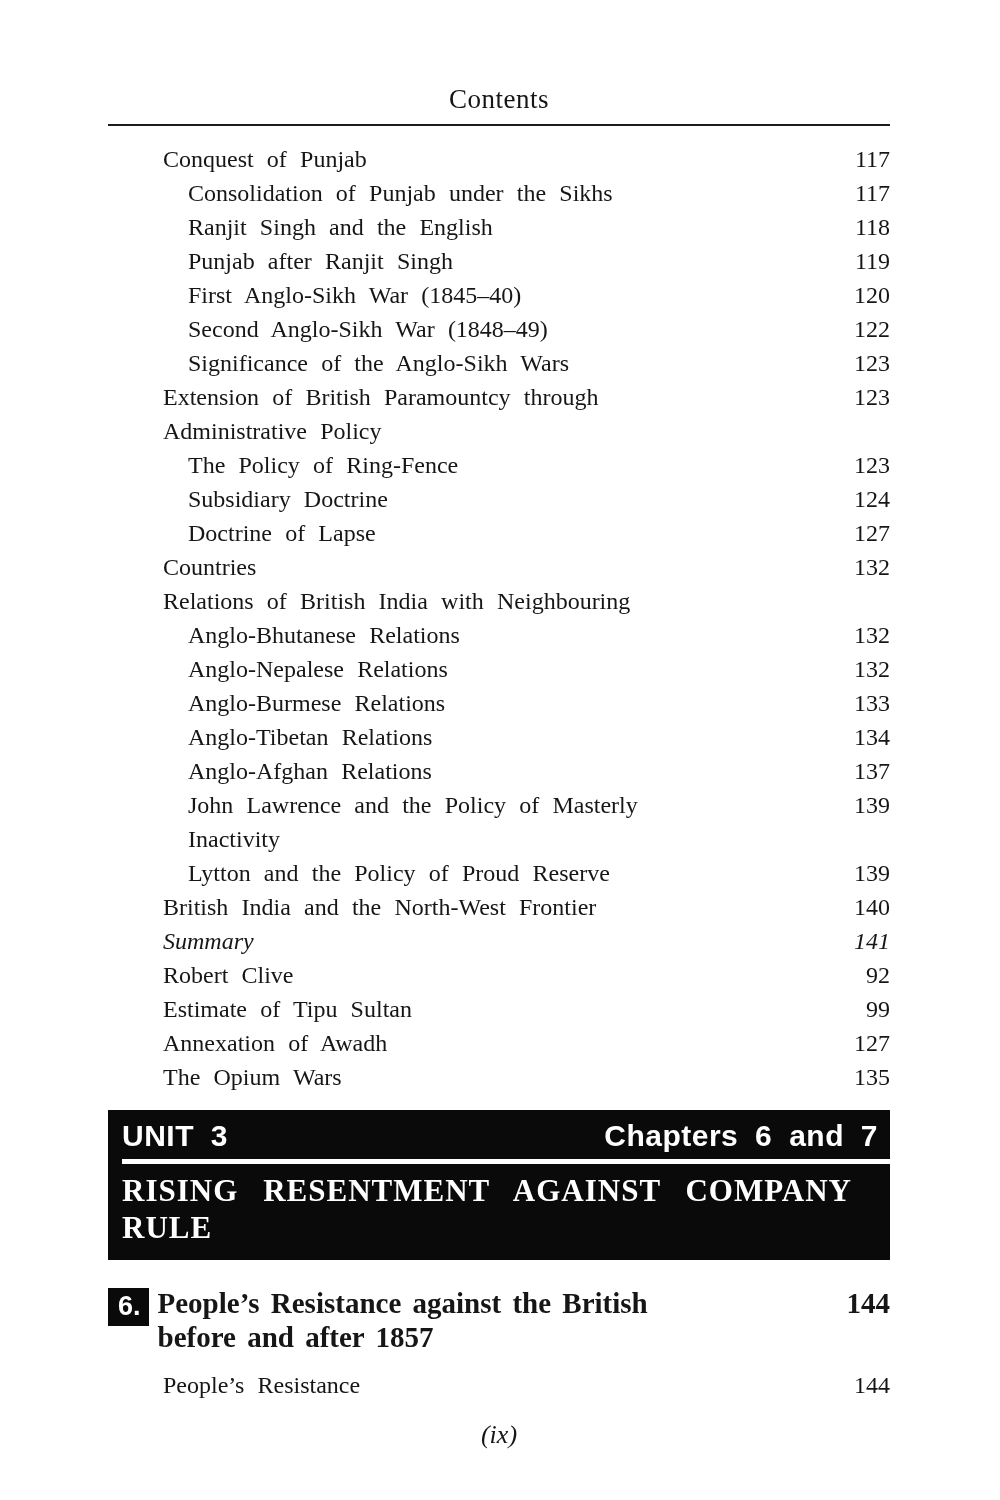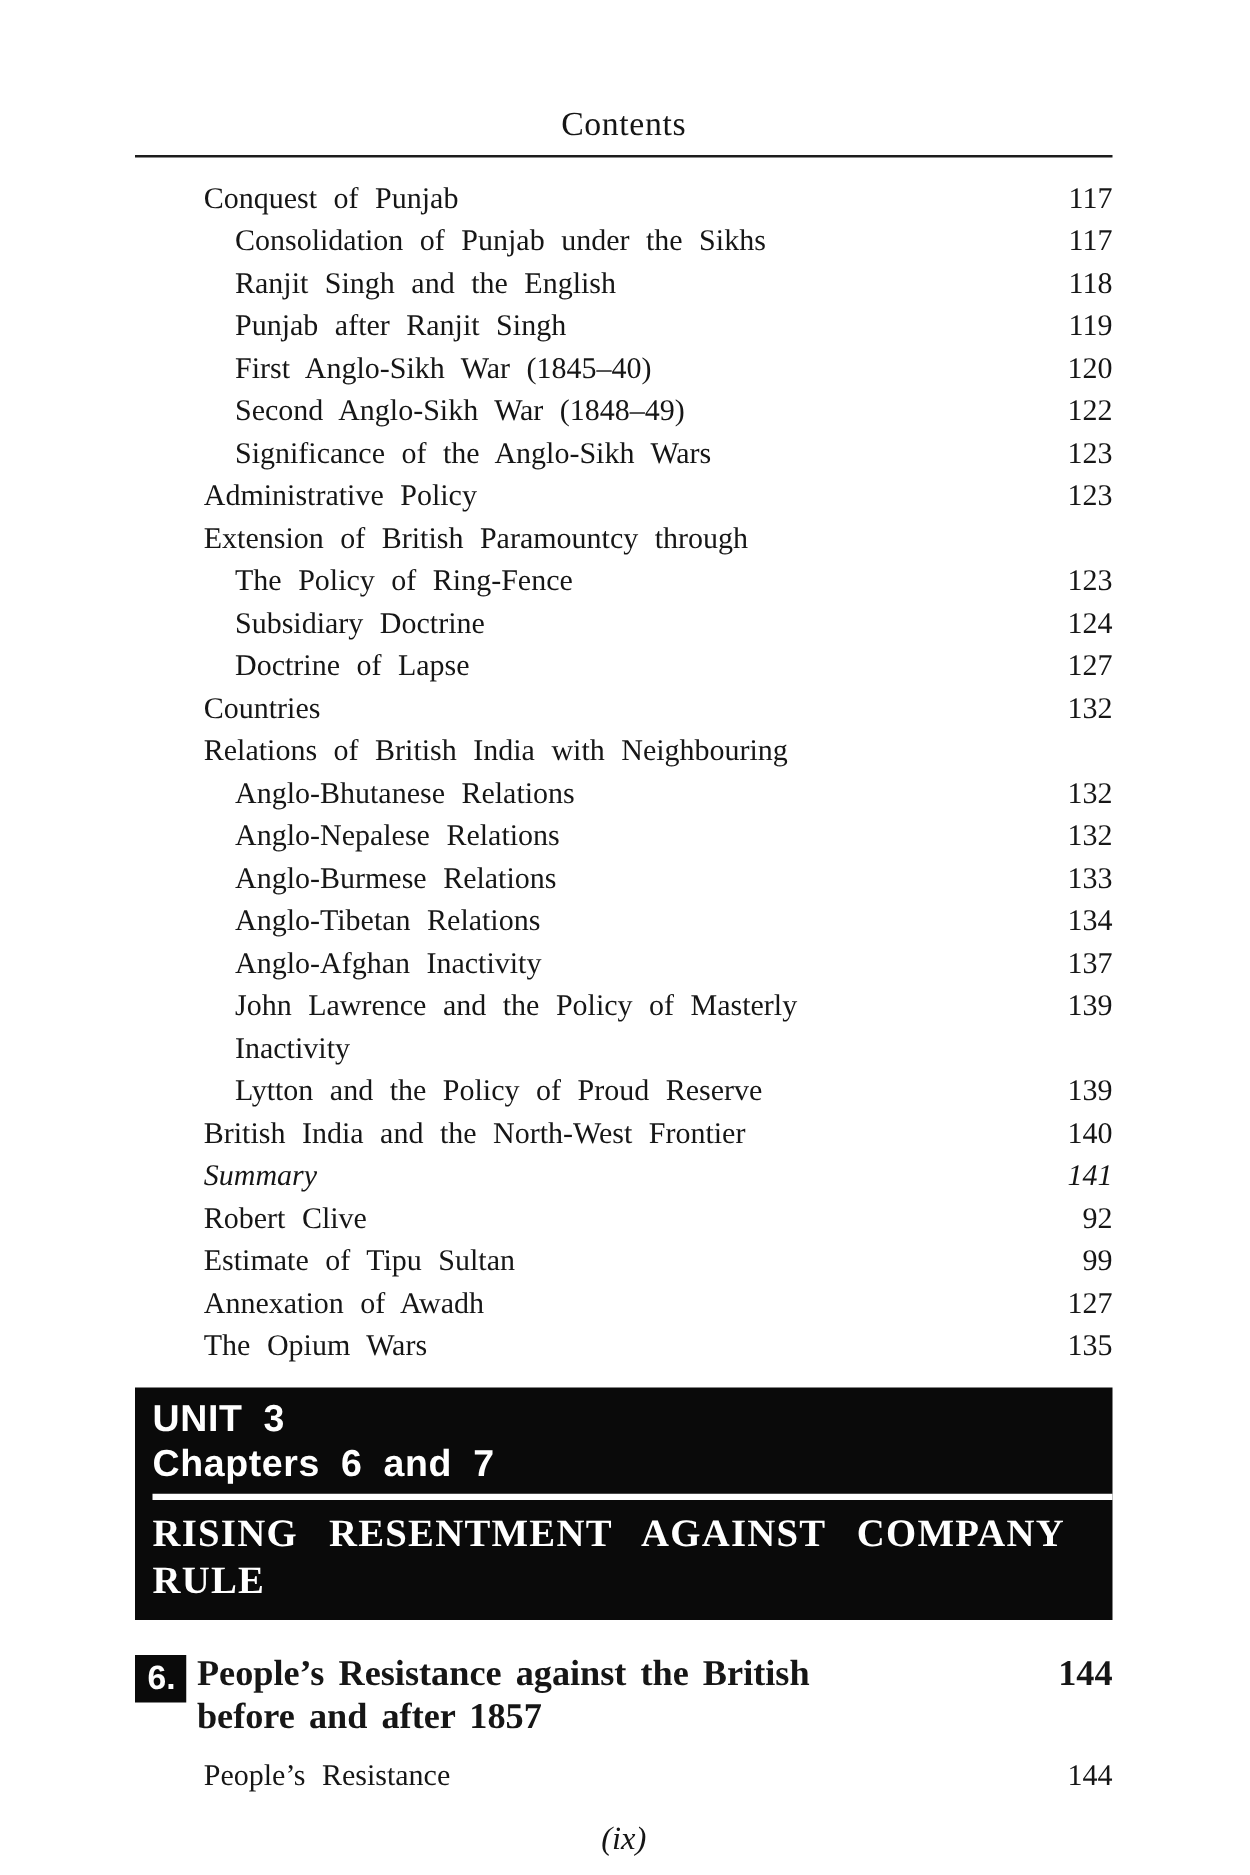--- a/index.html
+++ b/index.html
@@ -24,21 +24,21 @@
   .italic { font-style:italic; }
   .bold-italic { font-style:italic; font-weight:bold; }
 
   .banner {
     background:#0a0a0a; color:#ffffff; margin-top:16px;
     padding:8px 12px 14px 14px;
   }
   .banner-row1 {
     display:flex; justify-content:space-between;
     font-family:"Liberation Sans", sans-serif; font-weight:bold;
-    font-size:30px; line-height:36px; letter-spacing:0.5px; word-spacing:8px;flex-direction:column;
+    font-size:30px; line-height:36px; letter-spacing:0.5px; word-spacing:8px;
   }
   .banner-sep { border:none; border-top:5px solid #ffffff; margin:5px -12px 8px 0; }
   .banner-title {
     font-weight:bold; font-size:31px; line-height:37px;
     letter-spacing:1px; word-spacing:10px; max-width:730px; text-align:justify;
   }
 
   .chapter { display:flex; align-items:flex-start; margin-top:26px; font-weight:bold; font-size:29px; line-height:34px; }
   .chapter-num {
     background:#0a0a0a; color:#ffffff; font-size:27px; line-height:30px;
@@ -98,22 +98,22 @@
         <div class="pg">122</div>
       </div>
       <div class="toc-row lvl2">
         <div class="toc-title">
           <div>Significance of the Anglo-Sikh Wars</div>
         </div>
         <div class="pg">123</div>
       </div>
       <div class="toc-row lvl1">
         <div class="toc-title">
+          <div>Extension of British Paramountcy through</div>
           <div>Administrative Policy</div>
-          <div>Extension of British Paramountcy through</div>
         </div>
         <div class="pg">123</div>
       </div>
       <div class="toc-row lvl2">
         <div class="toc-title">
           <div>The Policy of Ring-Fence</div>
         </div>
         <div class="pg">123</div>
       </div>
       <div class="toc-row lvl2">
@@ -154,21 +154,21 @@
         <div class="pg">133</div>
       </div>
       <div class="toc-row lvl2">
         <div class="toc-title">
           <div>Anglo-Tibetan Relations</div>
         </div>
         <div class="pg">134</div>
       </div>
       <div class="toc-row lvl2">
         <div class="toc-title">
-          <div>Anglo-Afghan Inactivity</div>
+          <div>Anglo-Afghan Relations</div>
         </div>
         <div class="pg">137</div>
       </div>
       <div class="toc-row lvl2">
         <div class="toc-title">
           <div>John Lawrence and the Policy of Masterly</div>
           <div>Inactivity</div>
         </div>
         <div class="pg">139</div>
       </div>

